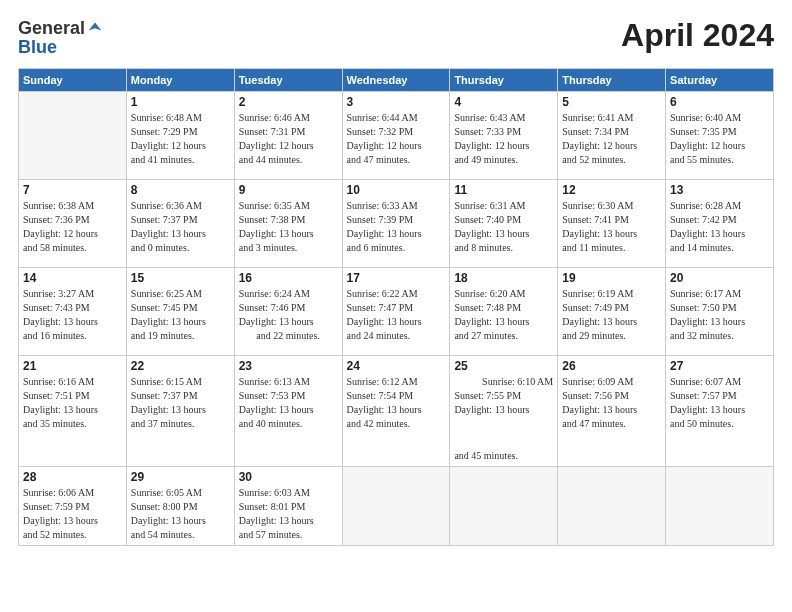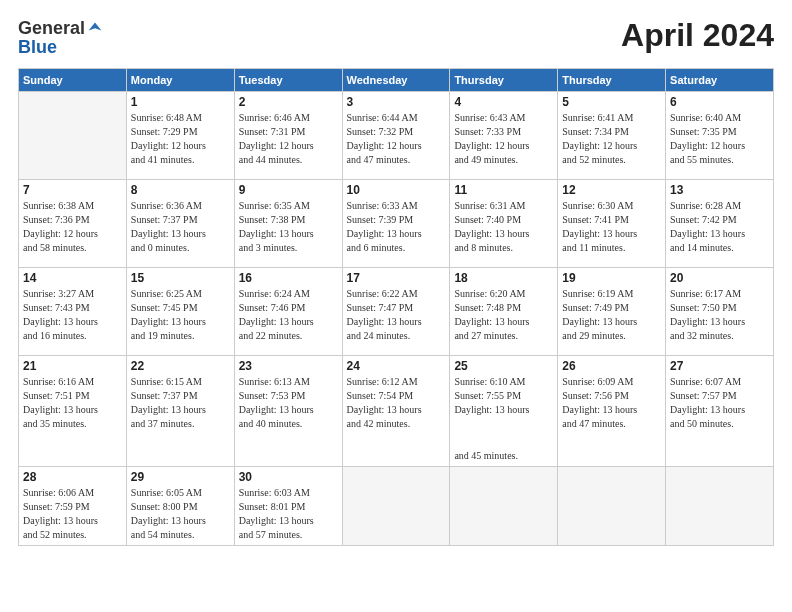--- a/index.html
+++ b/index.html
@@ -277,21 +277,21 @@
               <span style="display: block;">Daylight: 13 hours</span>
               <span style="display: block;">and 19 minutes.</span>
             </div>
           </td>
           <td>
             <span class="day-number">16</span>
             <div class="day-info">
               <span style="display: block;">Sunrise: 6:24 AM</span>
               <span style="display: block;">Sunset: 7:46 PM</span>
               <span style="display: block;">Daylight: 13 hours</span>
-              <span style="display: block;">and 22 minutes.</span>
+              <span style="display: block; text-align: center;">and 22 minutes.</span>
             </div>
           </td>
           <td>
             <span class="day-number">17</span>
             <div class="day-info">
               <span style="display: block;">Sunrise: 6:22 AM</span>
               <span style="display: block;">Sunset: 7:47 PM</span>
               <span style="display: block;">Daylight: 13 hours</span>
               <span style="display: block;">and 24 minutes.</span>
             </div>
@@ -357,21 +357,21 @@
             <div class="day-info">
               <span style="display: block;">Sunrise: 6:12 AM</span>
               <span style="display: block;">Sunset: 7:54 PM</span>
               <span style="display: block;">Daylight: 13 hours</span>
               <span style="display: block;">and 42 minutes.</span>
             </div>
           </td>
           <td>
             <span class="day-number">25</span>
             <div class="day-info">
-              <span style="display: block;">Sunrise: 6:10 AM</span>
+              <span style="display: block; text-align: right;">Sunrise: 6:10 AM</span>
               <span style="display: block;">Sunset: 7:55 PM</span>
               <span style="display: block;">Daylight: 13 hours</span>
               <span style="display: block; margin-top: 32px;">and 45 minutes.</span>
             </div>
           </td>
           <td>
             <span class="day-number">26</span>
             <div class="day-info">
               <span style="display: block;">Sunrise: 6:09 AM</span>
               <span style="display: block;">Sunset: 7:56 PM</span>

